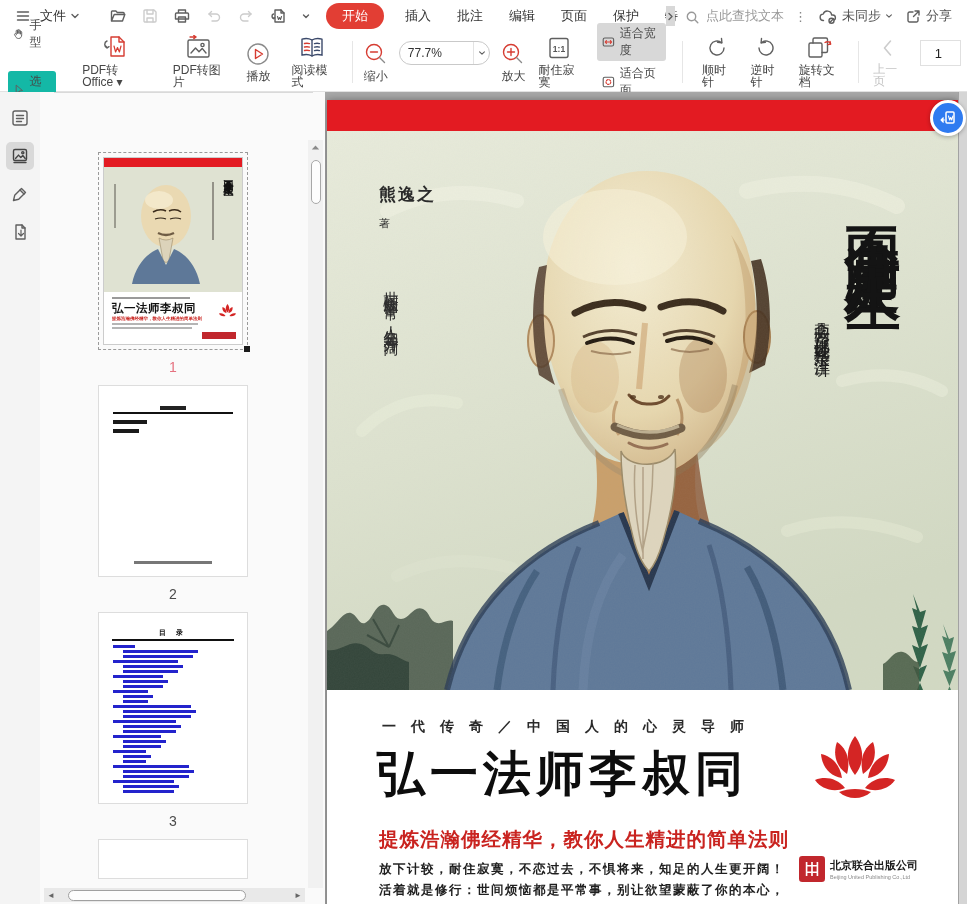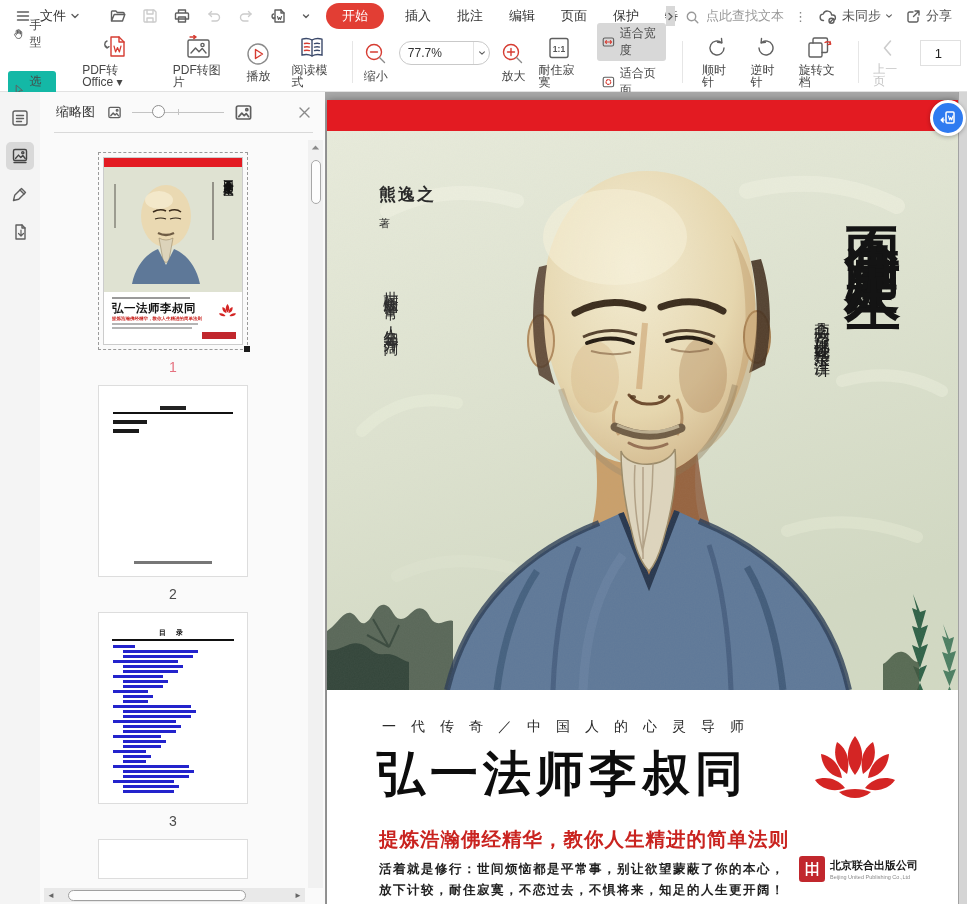--- a/index.html
+++ b/index.html
@@ -105,21 +105,21 @@
   .redband { height:31px; background:var(--cover-red,#e31b22); }
   .paint { position:relative; height:559px; overflow:hidden; }
   .paint svg.art { position:absolute; inset:0; }
   .author { position:absolute; left:52px; top:52px; font-family:"DejaVu Serif","Liberation Serif",serif; color:#2b2b2b; }
   .author .nm { font-size:17px; font-weight:bold; letter-spacing:2px; }
   .author .sfx { font-size:11px; margin-top:10px; }
   .vtag { position:absolute; left:54px; top:148px; height:270px; writing-mode:vertical-rl; font-family:"DejaVu Serif","Liberation Serif",serif; font-size:15px; letter-spacing:2.5px; color:#2e2e2e; }
   .bigtitle { position:absolute; left:516px; top:52px; height:480px; writing-mode:vertical-rl; font-family:"DejaVu Serif","Liberation Serif",serif; font-weight:bold; font-size:56px; letter-spacing:8px; color:#141414; line-height:62px; }
   .subvert { position:absolute; left:484px; top:178px; height:300px; writing-mode:vertical-rl; font-family:"DejaVu Serif","Liberation Serif",serif; font-size:16px; letter-spacing:3px; color:#1e1e1e; }
   .whiteband { position:absolute; left:0; right:0; top:590px; height:230px; background:#fff; }
-  .series { position:absolute; left:55px; top:28px; font-family:"DejaVu Serif","Liberation Serif",serif; font-size:14px; font-weight:normal; letter-spacing:15px; color:#2a2a2a; white-space:nowrap; }
+  .series { position:absolute; left:55px; top:28px; font-family:"DejaVu Serif","Liberation Serif",serif; font-size:14px; font-weight:bold; letter-spacing:15px; color:#2a2a2a; white-space:nowrap; }
   .nametitle { position:absolute; left:50px; top:52px; font-family:"DejaVu Serif","Liberation Serif",serif; font-weight:bold; font-size:48px; letter-spacing:5px; color:#0d0d0d; white-space:nowrap; }
   .lotus { position:absolute; left:486px; top:44px; }
   .redtag { position:absolute; left:52px; top:136px; font-size:19.5px; font-weight:bold; color:var(--tagline-red,#c9231f); letter-spacing:1px; white-space:nowrap; }
   .desc { position:absolute; left:52px; top:168px; font-family:"DejaVu Serif","Liberation Serif",serif; font-size:12.5px; font-weight:bold; color:#1f1f1f; letter-spacing:1.5px; line-height:21px; white-space:nowrap; }
   .pub { position:absolute; left:472px; top:166px; display:flex; align-items:center; gap:5px; }
   .pub .seal { flex:none; }
   .pub .pn { font-size:11px; font-weight:bold; color:#1a1a1a; white-space:nowrap; }
   .pub .pe { font-size:5.5px; color:#8a8a8a; white-space:nowrap; margin-top:1px; }
   .floatbtn { position:absolute; top:8px; right:1px; width:36px; height:36px; border-radius:50%; background:var(--float-blue,#2f7bf0); border:3px solid #fff; box-shadow:0 1px 4px rgba(0,0,0,.3); display:flex; align-items:center; justify-content:center; cursor:pointer; }
 </style>
@@ -437,43 +437,20 @@
     <span class="sideic">
         <svg class="icn" width="20" height="20" viewBox="0 0 20 20">
           <path d="M6 3h6l3 3v11H6z"></path>
           <path d="M12 3v3h3"></path>
           <path d="M8.5 11.5l2.5 2.5 2.5-2.5M11 14V8" stroke-width="1.2"></path>
         </svg>
       </span>
   </div>
 
   <div class="panel">
-    <div class="phead">
-      <span class="ttl">缩略图</span>
-      <svg class="icn" width="15" height="15" viewBox="0 0 16 16">
-          <rect x="2" y="2.5" width="12" height="11" rx="1.5"></rect>
-          <path d="M4 11.5l2.6-3 2 2.2 1.7-1.8 2 2.6"></path>
-          <circle cx="10.8" cy="5.6" r=".9"></circle>
-        </svg>
-      <span class="slider">
-        <span class="track"></span>
-          <span class="tick"></span>
-          <span class="knob"></span>
-      </span>
-      <svg class="icn" width="19" height="19" viewBox="0 0 16 16">
-          <rect x="2" y="2.5" width="12" height="11" rx="1.5"></rect>
-          <path d="M4 11.5l2.6-3 2 2.2 1.7-1.8 2 2.6"></path>
-          <circle cx="10.8" cy="5.6" r=".9"></circle>
-        </svg>
-      <span class="pclose">
-          <svg class="icn" width="13" height="13" viewBox="0 0 13 13" style="stroke:#8a8a8a">
-            <path d="M2 2l9 9M11 2l-9 9"></path>
-          </svg>
-        </span>
-    </div>
     <div class="pdivider"></div>
 
     <div class="thumbcol">
 
       <div class="thumbsel">
         <div class="minicover">
           <div class="band"></div>
           <div class="vtitle">不圆满才是人生</div>
           <div class="vsub"></div>
             <div class="vleft"></div>
@@ -680,22 +657,22 @@
             <path d="M60 8c-9 6-14 17-10 32 12-8 14-21 10-32z"></path>
             <path d="M8 20c10 2 19 10 21 24-13-2-20-12-21-24z"></path>
             <path d="M76 20c-10 2-19 10-21 24 13-2 20-12 21-24z"></path>
             <path d="M2 46c10-4 22-2 30 8-11 5-24 1-30-8z"></path>
             <path d="M82 46c-10-4-22-2-30 8 11 5 24 1 30-8z"></path>
             <path d="M26 58c10-4 22-4 32 0-9 8-23 8-32 0z"></path>
           </g>
         </svg>
         <div class="redtag">提炼浩瀚佛经精华，教你人生精进的简单法则</div>
         <div class="desc">
+          <div>放下计较，耐住寂寞，不恋过去，不惧将来，知足的人生更开阔！</div>
           <div>活着就是修行：世间烦恼都是平常事，别让欲望蒙蔽了你的本心，</div>
-          <div>放下计较，耐住寂寞，不恋过去，不惧将来，知足的人生更开阔！</div>
         </div>
         <div class="pub">
           <svg class="seal" width="26" height="26" viewBox="0 0 24 24">
               <rect width="24" height="24" rx="3" fill="#c1272d"></rect>
               <path d="M7 5.5v13M12 5.5v13M17 5.5v13M7 9h10M7 15h10" stroke="#fff" stroke-width="1.5" fill="none"></path>
             </svg>
           <div>
             <div class="pn">北京联合出版公司</div>
             <div class="pe">Beijing United Publishing Co.,Ltd</div>
           </div>

